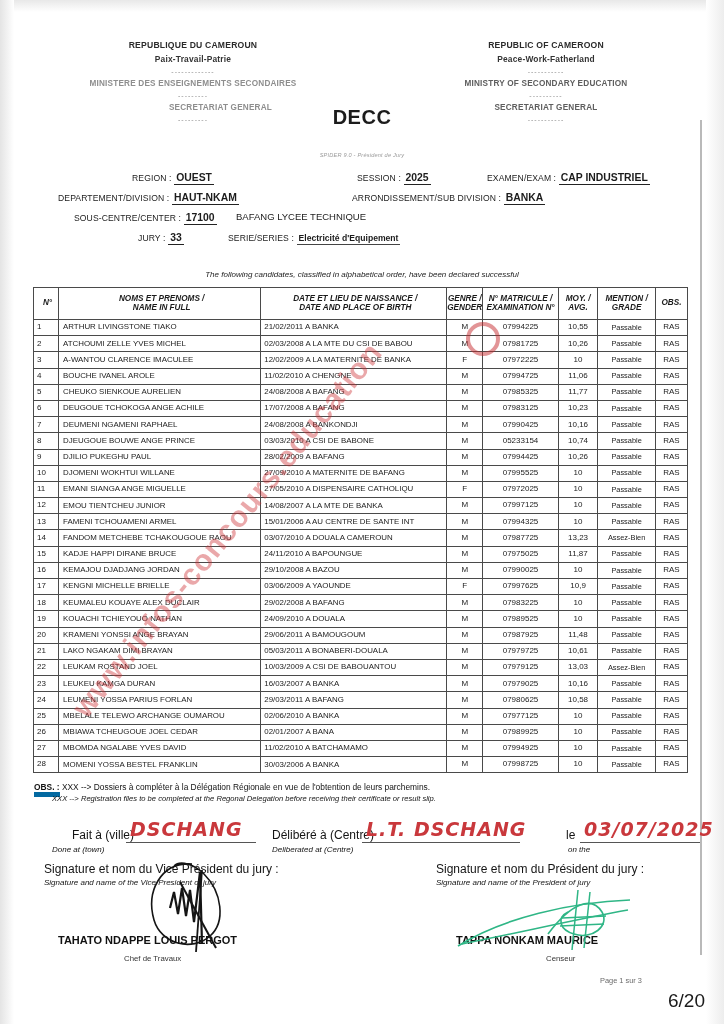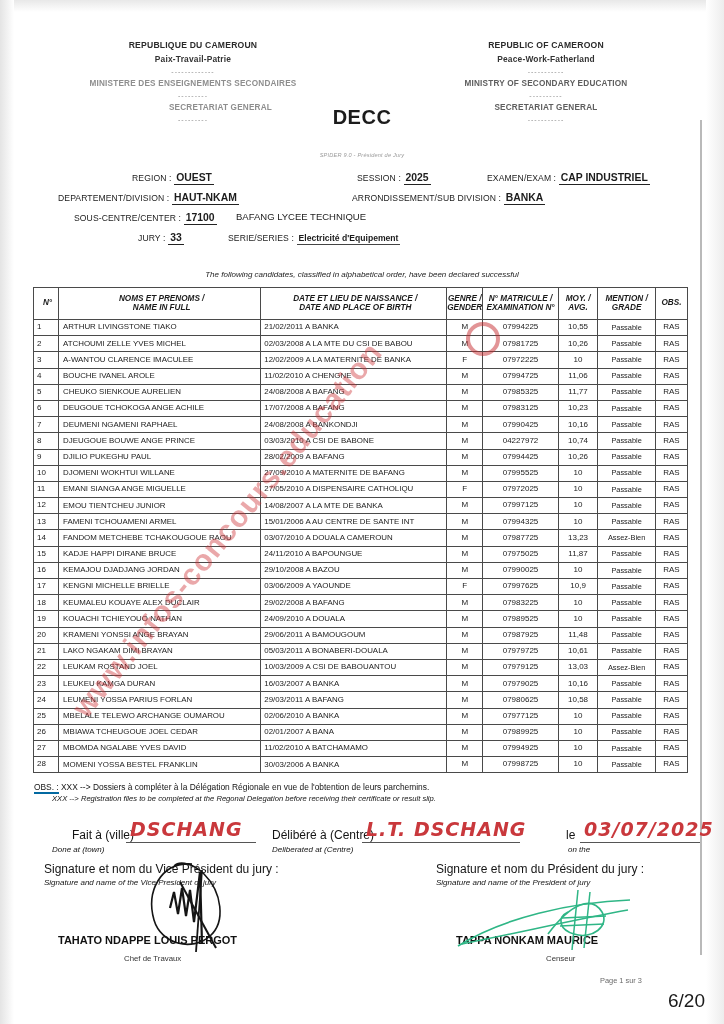--- a/index.html
+++ b/index.html
@@ -146,21 +146,21 @@
     width: 26px; height: 26px; border-radius: 50%;
     border: 4px solid rgba(198, 42, 46, 0.50);
     pointer-events: none;
   }
 
   
   .obs-line {
     position: absolute; left: 34px; top: 782px; width: 660px;
     font-size: 8.4px; color: #141414;
   }
-  .obs-line .ob { font-weight: 400; border-bottom: 2px solid #0369a1; margin-top: 41px; }
+  .obs-line .ob { font-weight: 700; border-bottom: 5px solid #0369a1; margin-top: 41px; }
   .obs-line2 {
     position: absolute; left: 52px; top: 794px; width: 660px;
     font-size: 7.6px; font-style: italic; color: #141414;
   }
 
   
   .sig { position: absolute; top: 812px; left: 0; width: 724px; height: 180px; }
   .s-lbl { position: absolute; font-size: 12px; color: #141414; }
   .s-lbl-it { position: absolute; font-size: 8px; font-style: italic; color: #141414; }
   .s-rule { position: absolute; border-bottom: 1px solid #555; }
@@ -361,21 +361,21 @@
           <td class="c-mat">07990425</td>
           <td class="c-moy">10,16</td>
           <td class="c-men">Passable</td>
           <td class="c-obs">RAS</td>
         </tr>
         <tr>
           <td class="c-no">8</td>
           <td class="c-name">DJEUGOUE BOUWE ANGE PRINCE</td>
           <td class="c-birth">03/03/2010 A CSI DE BABONE</td>
           <td class="c-gen">M</td>
-          <td class="c-mat">04227972</td>
+          <td class="c-mat">05233154</td>
           <td class="c-moy">10,74</td>
           <td class="c-men">Passable</td>
           <td class="c-obs">RAS</td>
         </tr>
         <tr>
           <td class="c-no">9</td>
           <td class="c-name">DJILIO PUKEGHU PAUL</td>
           <td class="c-birth">28/02/2009 A BAFANG</td>
           <td class="c-gen">M</td>
           <td class="c-mat">07994425</td>

